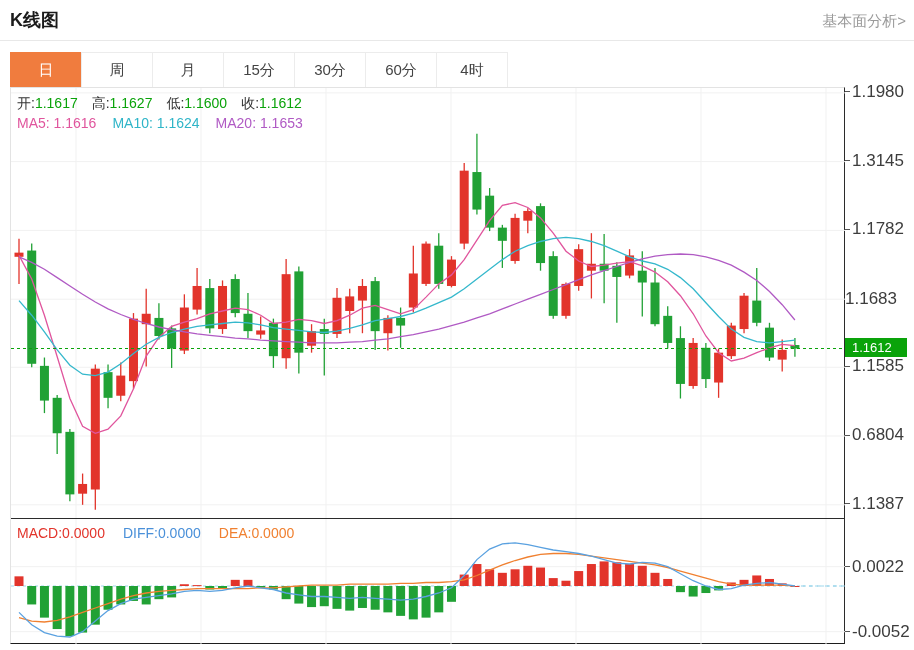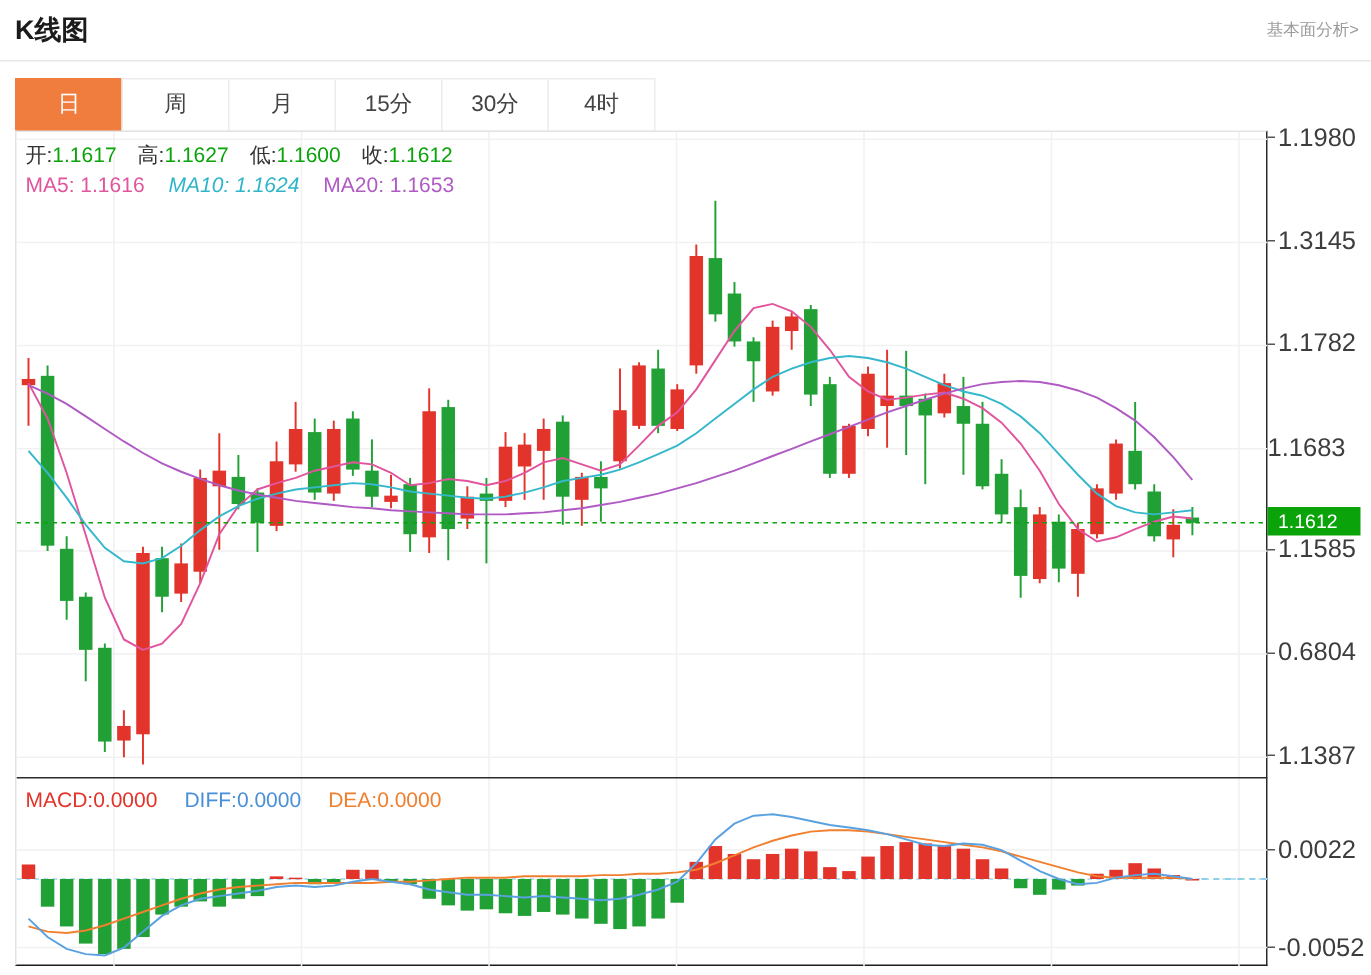--- a/index.html
+++ b/index.html
@@ -1,21 +1,21 @@
 <!DOCTYPE html>
 <html><head>
 <meta charset="utf-8">
 <style>
   * { margin:0; padding:0; box-sizing:border-box; }
   html,body { width:914px; height:650px; background:#fff; overflow:hidden;
               font-family:"Liberation Sans","DejaVu Sans",sans-serif; }
   .stage { position:relative; width:914px; height:458px; background:#fff; }
 
   .page-title { position:absolute; left:10px; top:8px; font-size:18px; font-weight:bold; color:#1b1b1b; }
-  .top-link { position:absolute; right:8px; top:12px; font-size:11px; color:#9a9a9a; cursor:pointer; }
+  .top-link { position:absolute; right:8px; top:12px; font-size:15px; color:#9a9a9a; cursor:pointer; }
   .head-divider { position:absolute; left:0; top:40px; width:914px; height:1px; background:#e8e8e8; }
 
   .tabs { position:absolute; left:10px; top:52px; display:flex; }
   .tab { width:72px; height:36px; line-height:34px; text-align:center; font-size:15px; color:#444;
          background:#fff; border:1px solid #ececec; margin-left:-1px; cursor:pointer; }
   .tab:first-child { margin-left:0; }
   .tab.active { background:#f07c3e; border-color:#f07c3e; color:#fff; }
 
   .chart-area { position:absolute; left:10px; top:87px; width:835px; height:557px;
                 border-top:1px solid #e3e3e3; border-left:1px solid #e3e3e3;
@@ -44,26 +44,27 @@
   <div class="page-title">K线图</div>
   <div class="top-link">基本面分析&gt;</div>
   <div class="head-divider"></div>
 
   <div class="tabs">
       <div class="tab active">日</div>
       <div class="tab">周</div>
       <div class="tab">月</div>
       <div class="tab">15分</div>
       <div class="tab">30分</div>
+      <div class="tab">60分</div>
       <div class="tab">4时</div>
     </div>
 
   <div class="chart-area">
     <div class="legend"><span class="item"><span class="lab">开:</span><span class="val">1.1617</span></span><span class="item"><span class="lab">高:</span><span class="val">1.1627</span></span><span class="item"><span class="lab">低:</span><span class="val">1.1600</span></span><span class="item"><span class="lab">收:</span><span class="val">1.1612</span></span></div>
-    <div class="legend2"><span class="item" style="color: rgb(224, 85, 157);">MA5: 1.1616</span><span class="item" style="color: rgb(47, 181, 200); font-style: italic;">MA10: 1.1624</span><span class="item" style="color: rgb(176, 90, 196);">MA20: 1.1653</span></div>
+    <div class="legend2"><span class="item" style="color: rgb(224, 85, 157);">MA5: 1.1616</span><span class="item" style="color: rgb(47, 181, 200);">MA10: 1.1624</span><span class="item" style="color: rgb(176, 90, 196);">MA20: 1.1653</span></div>
     <div class="macd-legend"><span class="item" style="color: rgb(226, 52, 43);">MACD:0.0000</span><span class="item" style="color: rgb(74, 144, 217);">DIFF:0.0000</span><span class="item" style="color: rgb(240, 128, 48);">DEA:0.0000</span></div>
     <svg id="main-svg" width="834" height="430">
         <line x1="0" y1="4.8626817447505974" x2="834" y2="4.8626817447505974" stroke="#f1f1f1" stroke-width="1"></line>
         <line x1="0" y1="73.63489499192353" x2="834" y2="73.63489499192353" stroke="#f1f1f1" stroke-width="1"></line>
         <line x1="0" y1="142.40710823909646" x2="834" y2="142.40710823909646" stroke="#f1f1f1" stroke-width="1"></line>
         <line x1="0" y1="211.17932148626937" x2="834" y2="211.17932148626937" stroke="#f1f1f1" stroke-width="1"></line>
         <line x1="0" y1="279.25686591276235" x2="834" y2="279.25686591276235" stroke="#f1f1f1" stroke-width="1"></line>
         <line x1="0" y1="348.02907915993524" x2="834" y2="348.02907915993524" stroke="#f1f1f1" stroke-width="1"></line>
         <line x1="0" y1="416.8012924071081" x2="834" y2="416.8012924071081" stroke="#f1f1f1" stroke-width="1"></line>
         <line x1="65" y1="0" x2="65" y2="430" stroke="#f1f1f1" stroke-width="1"></line>

